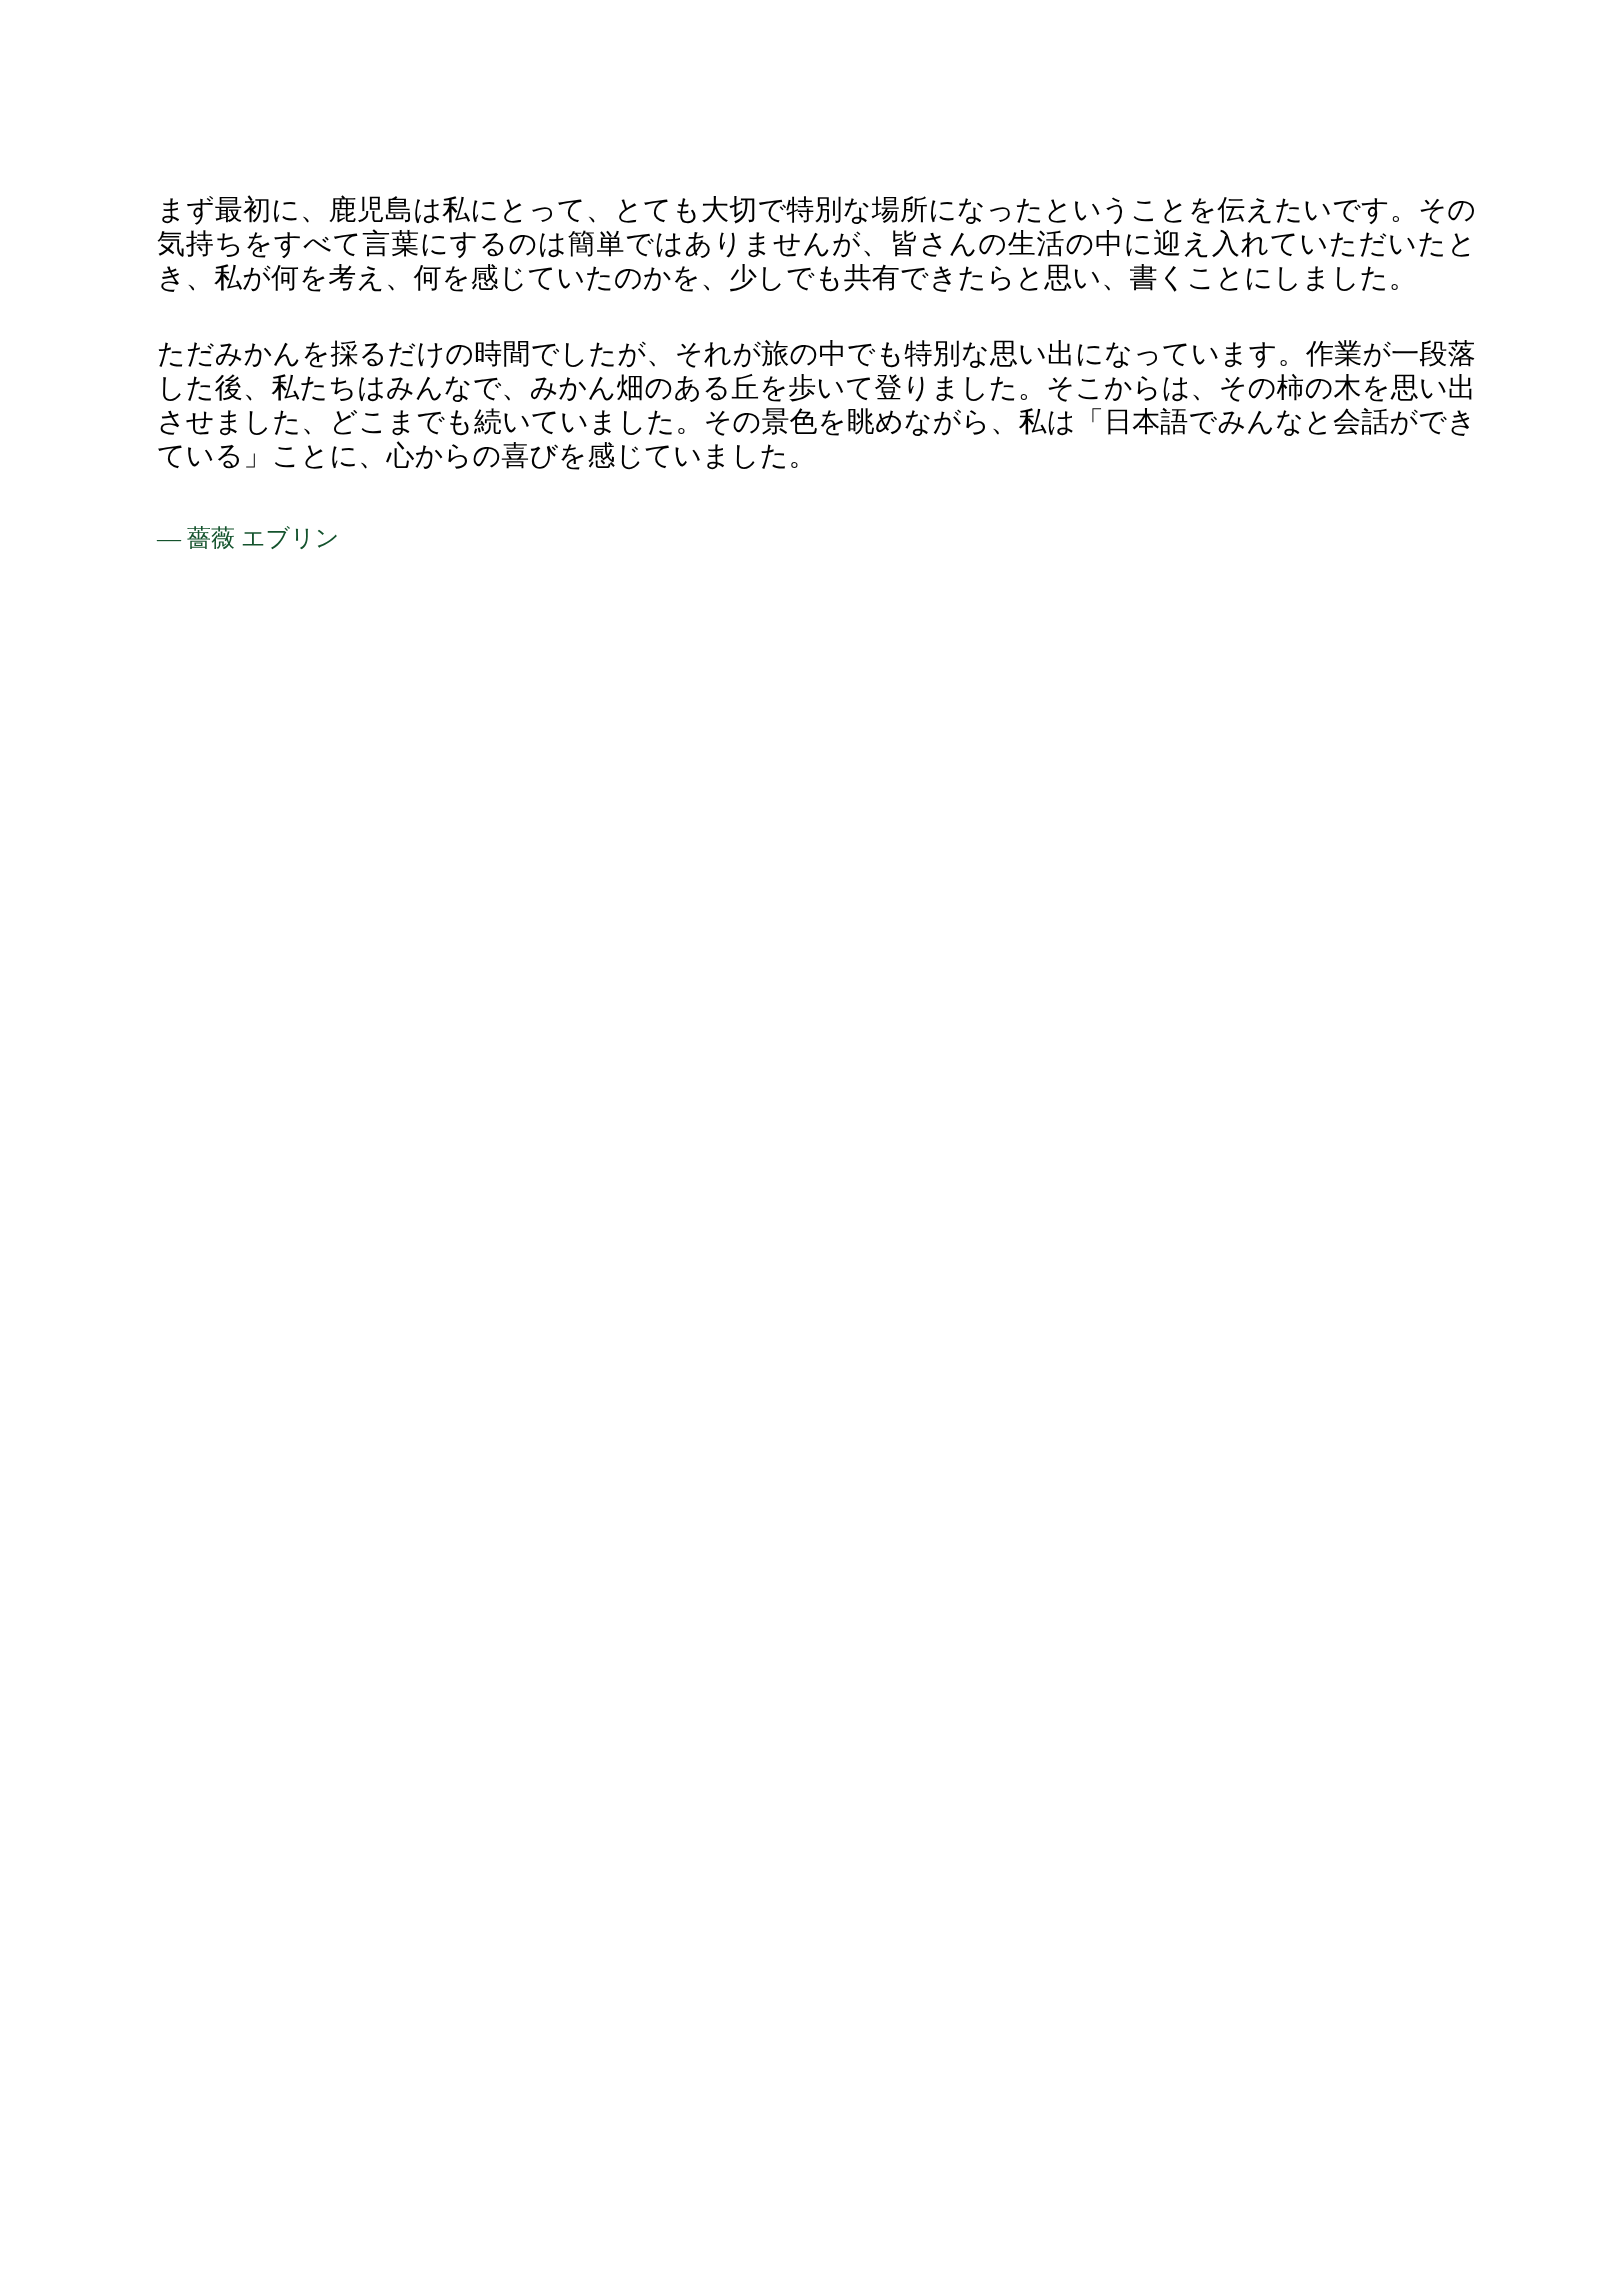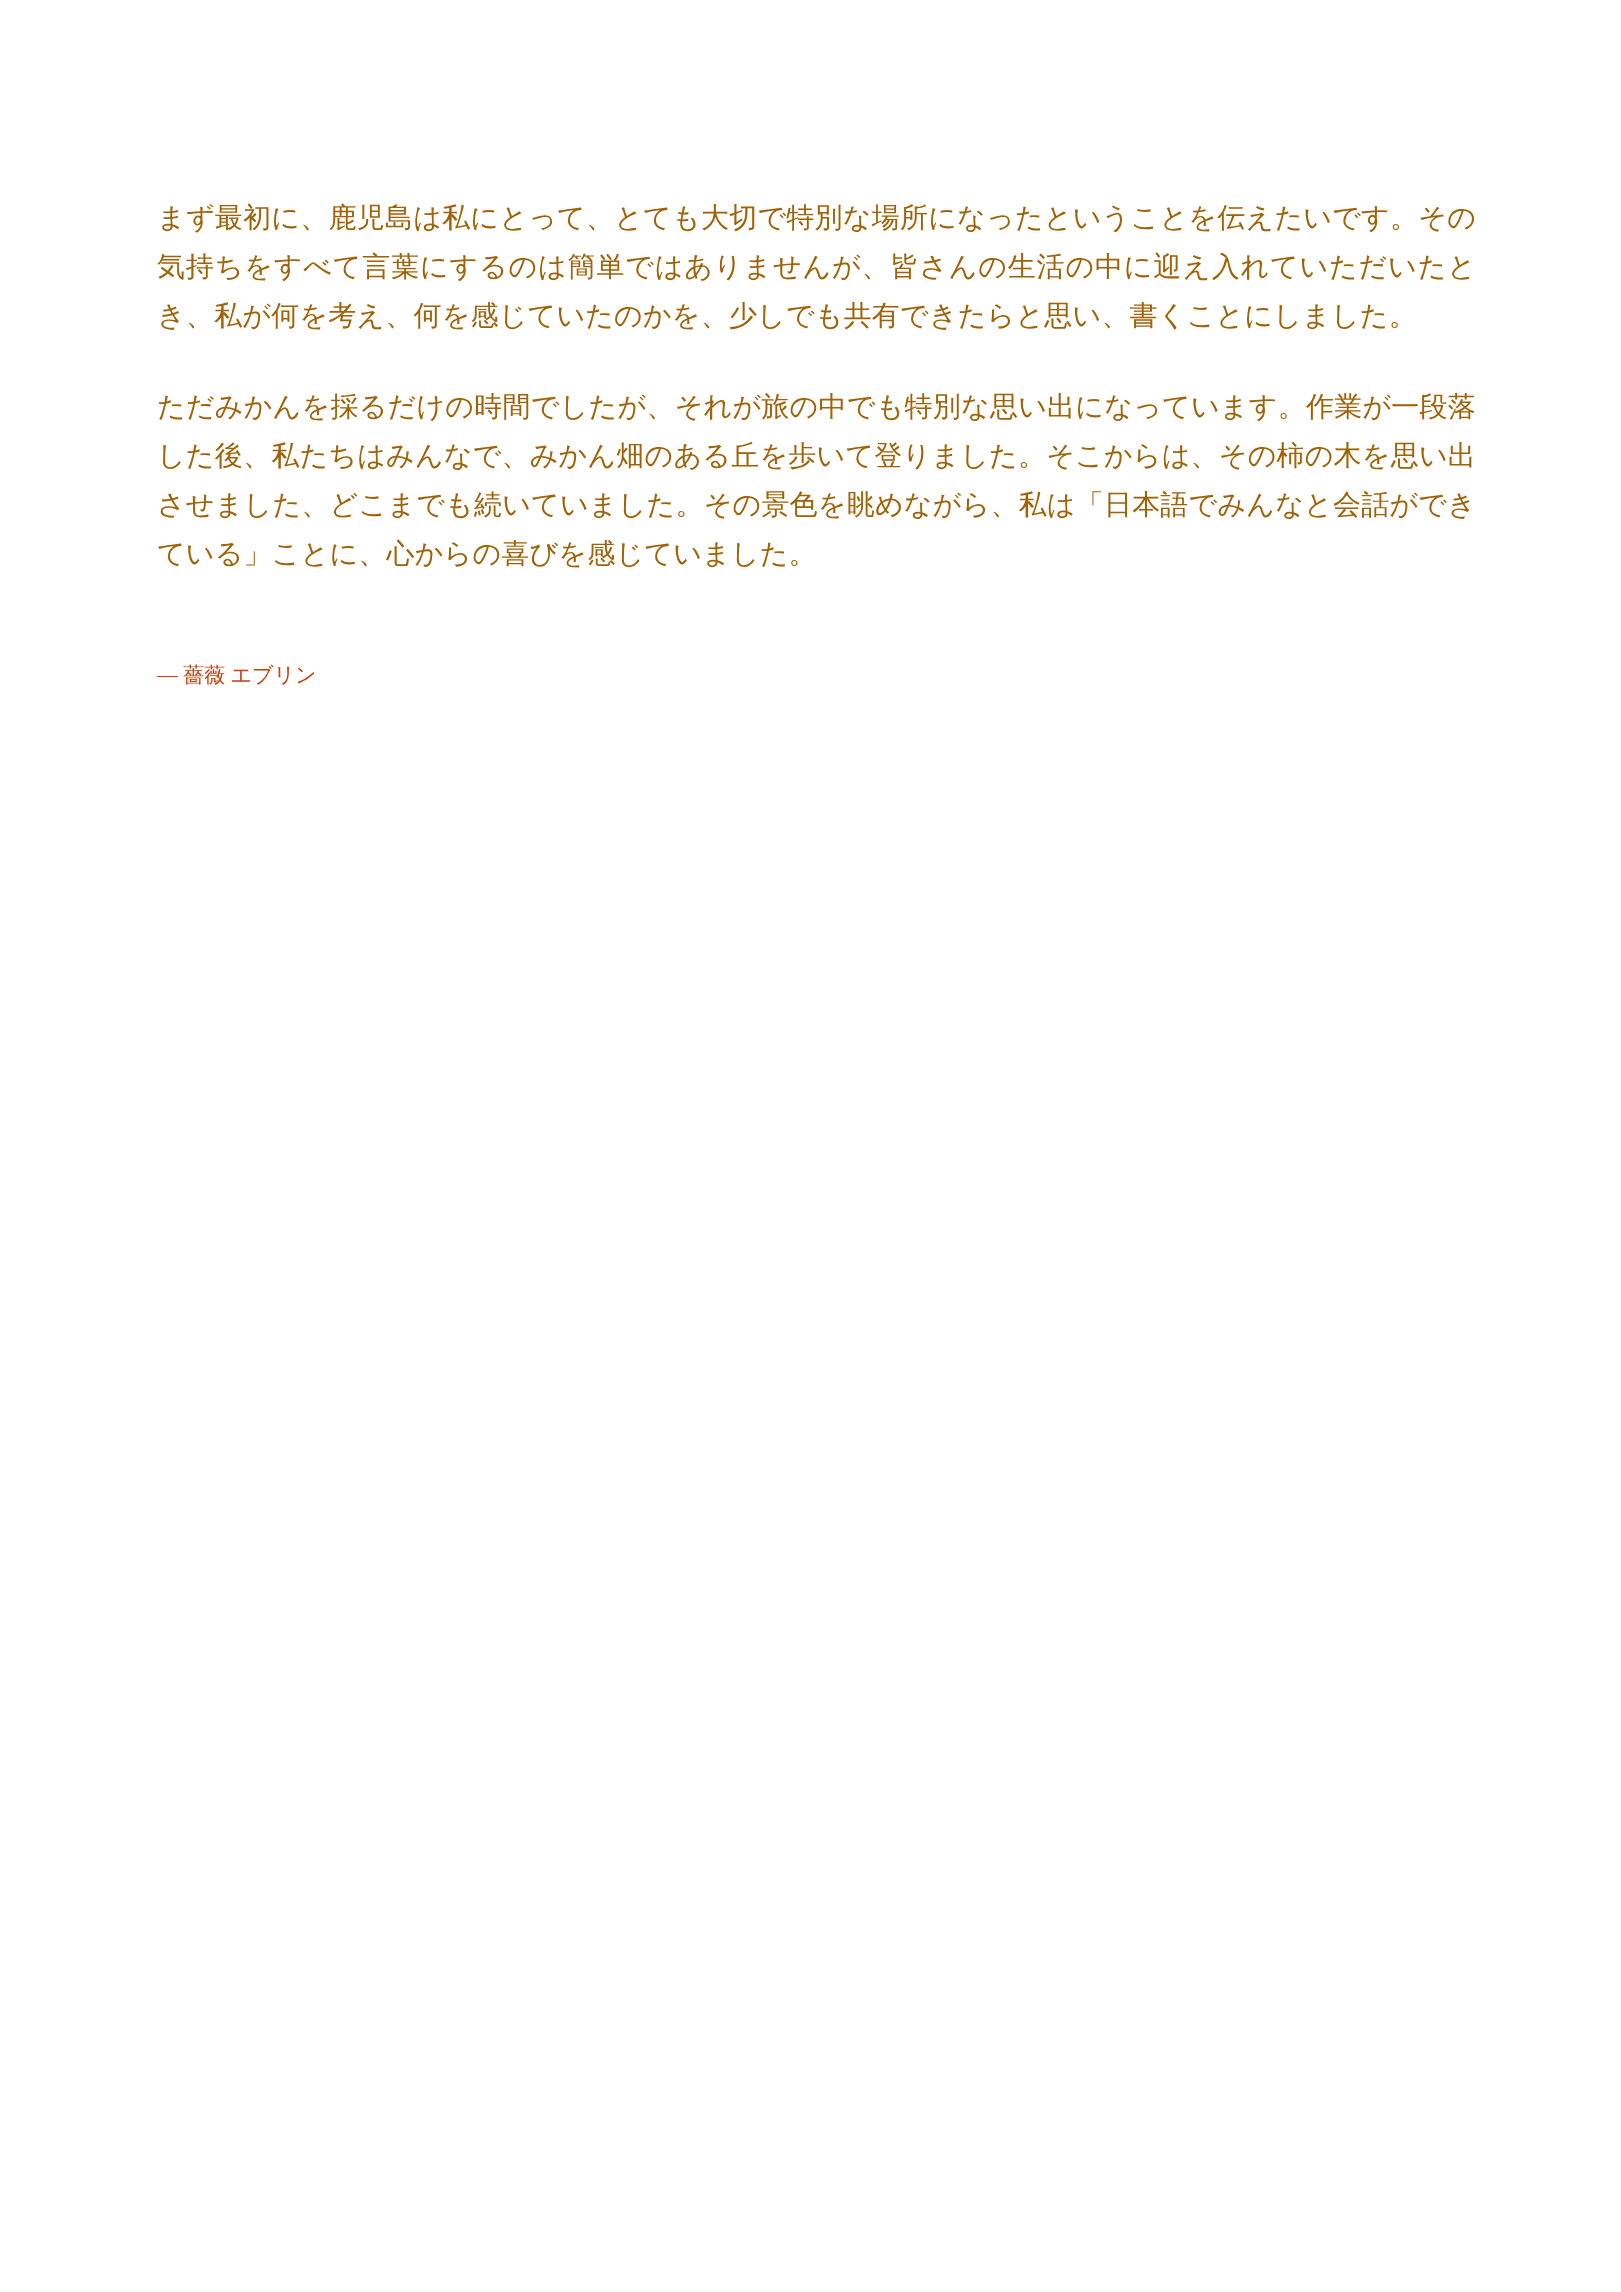--- a/index.html
+++ b/index.html
@@ -19,32 +19,32 @@
     height: 2293px;
     background: #ffffff;
     overflow: hidden;
     box-sizing: border-box;
     padding: 193px 145px 0 157px;
     color: #111111;
   }
   .letter-body p.para {
     margin: 0 0 42px 0;
     font-size: 28px;
-    line-height: 49px;
+    line-height: 34px;
     text-align: justify;
     text-justify: inter-character;
     white-space: pre-line;
     letter-spacing: 0.2px;
-    color: #a16207;
+    color: #000000;
   }
   .signature {
-    margin-top: 76px;
-    font-size: 21px;
+    margin-top: 44px;
+    font-size: 24px;
     line-height: 42px;
-    color: #c2410c;
+    color: #14532d;
     white-space: pre-line;
   }
 </style>
 </head>
 <body>
 
 <div class="page">
   <div class="letter-body">
     <p class="para">まず最初に、鹿児島は私にとって、とても大切で特別な場所になったということを伝えたいです。その気持ちをすべて言葉にするのは簡単ではありませんが、皆さんの生活の中に迎え入れていただいたとき、私が何を考え、何を感じていたのかを、少しでも共有できたらと思い、書くことにしました。</p>
     <p class="para">ただみかんを採るだけの時間でしたが、それが旅の中でも特別な思い出になっています。作業が一段落した後、私たちはみんなで、みかん畑のある丘を歩いて登りました。そこからは、その柿の木を思い出させました、どこまでも続いていました。その景色を眺めながら、私は「日本語でみんなと会話ができている」ことに、心からの喜びを感じていました。</p>

